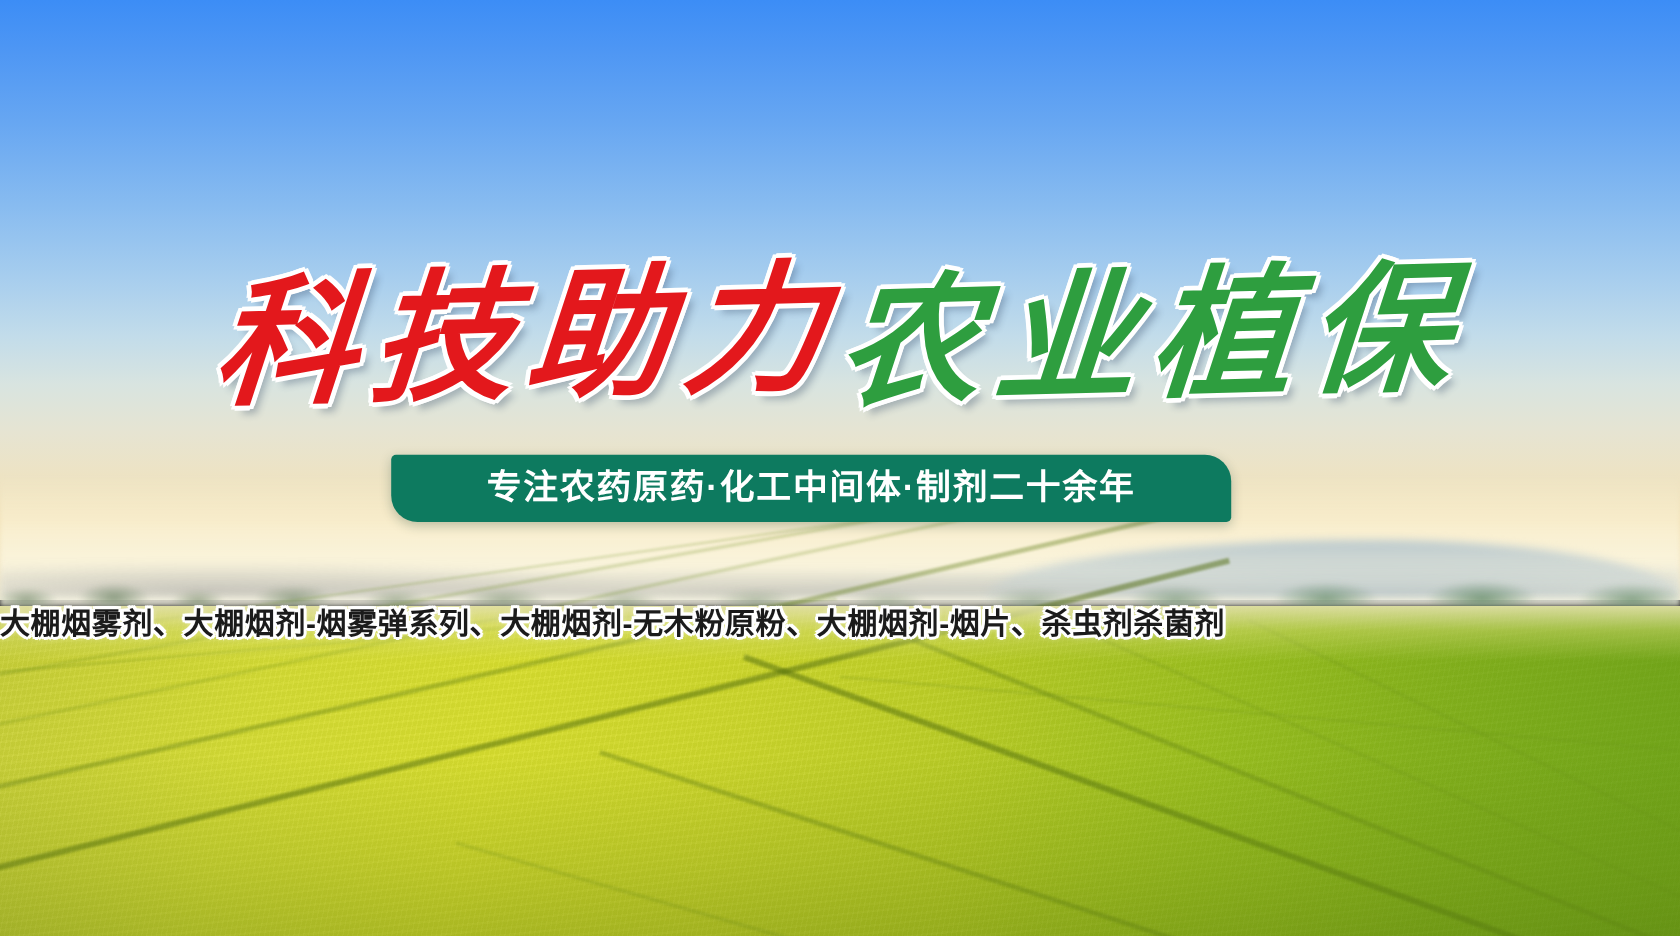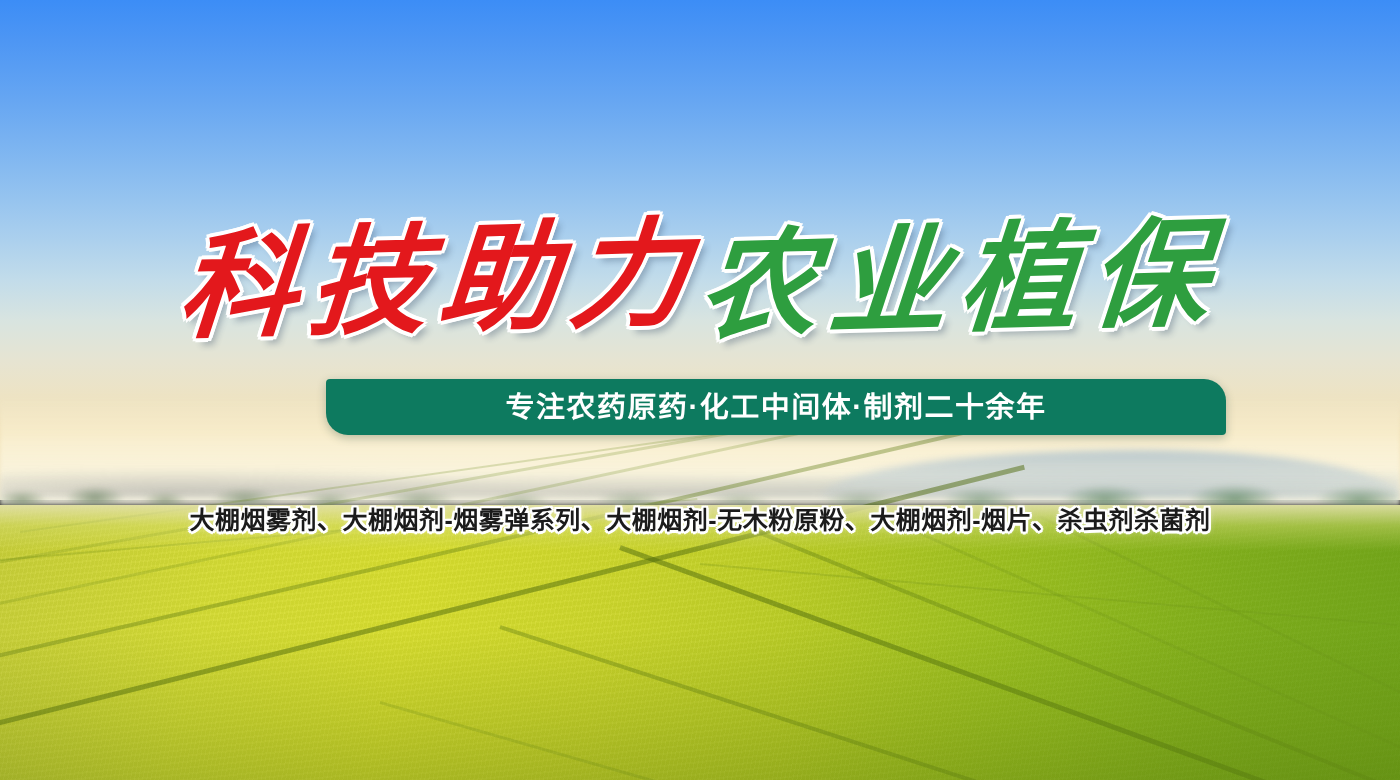--- a/index.html
+++ b/index.html
@@ -151,40 +151,39 @@
     color:#2e9e3f;
     text-shadow:
       -3px -3px 0 #fff,  3px -3px 0 #fff, -3px  3px 0 #fff,  3px  3px 0 #fff,
       -4px  0   0 #fff,  4px  0   0 #fff,  0   -4px 0 #fff,  0    4px 0 #fff,
        6px  7px 6px rgba(40,60,90,.30);
   }
 
   
   .pill{
     position:absolute; left:326px; top:379px;
-    width:900px; height:56px;
+    width:700px; height:56px;
     background:#0d7a5f;
     border-radius:4px 22px 4px 22px;
     box-shadow:0 3px 10px rgba(20,60,50,.28);
     display:flex; align-items:center; justify-content:center;
   }
   .pill-text{
     color:#ffffff;
     font-size:29px;
     font-weight:700;
     letter-spacing:1.5px;
     line-height:1;
     white-space:nowrap;
     font-family:"Liberation Sans","DejaVu Sans",sans-serif;
   }
 
   
   .products{
     position:absolute; left:0; top:500px; width:1400px;
-    text-align:center;
   }
   .product-line{
     color:#1b1b1b;
     font-size:25px;
     font-weight:700;
     letter-spacing:.5px;
     line-height:41px;
     white-space:nowrap;
     text-shadow:
       -2px -2px 0 #fff,  2px -2px 0 #fff, -2px  2px 0 #fff,  2px  2px 0 #fff,

